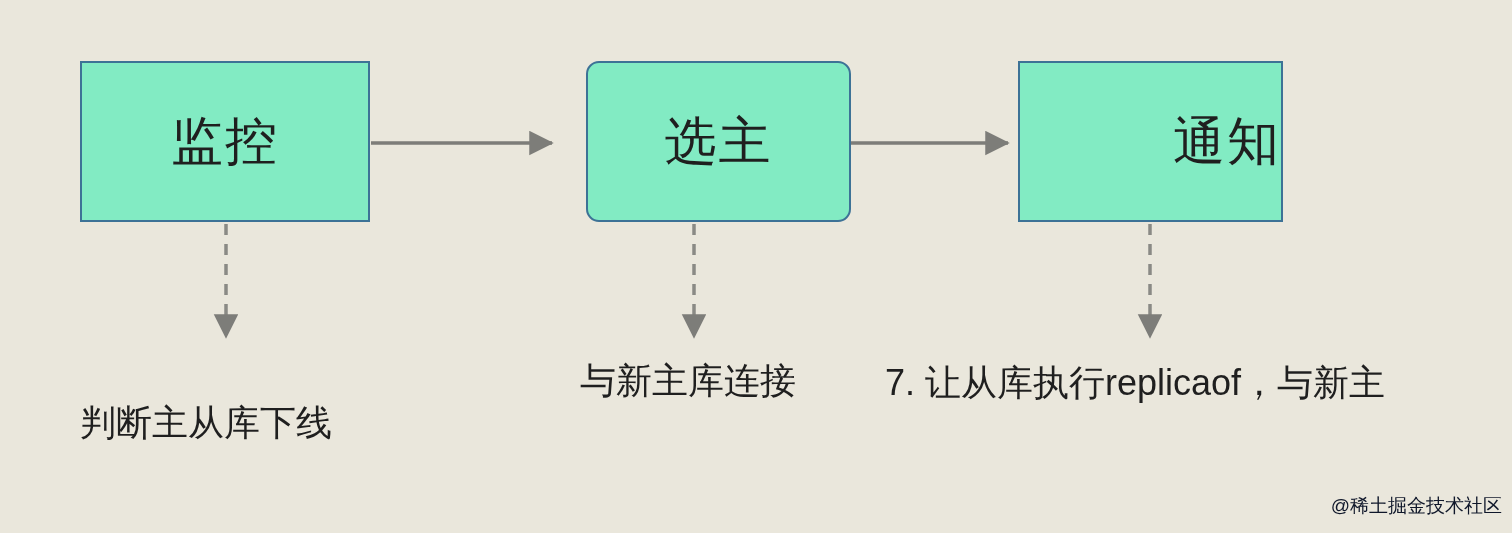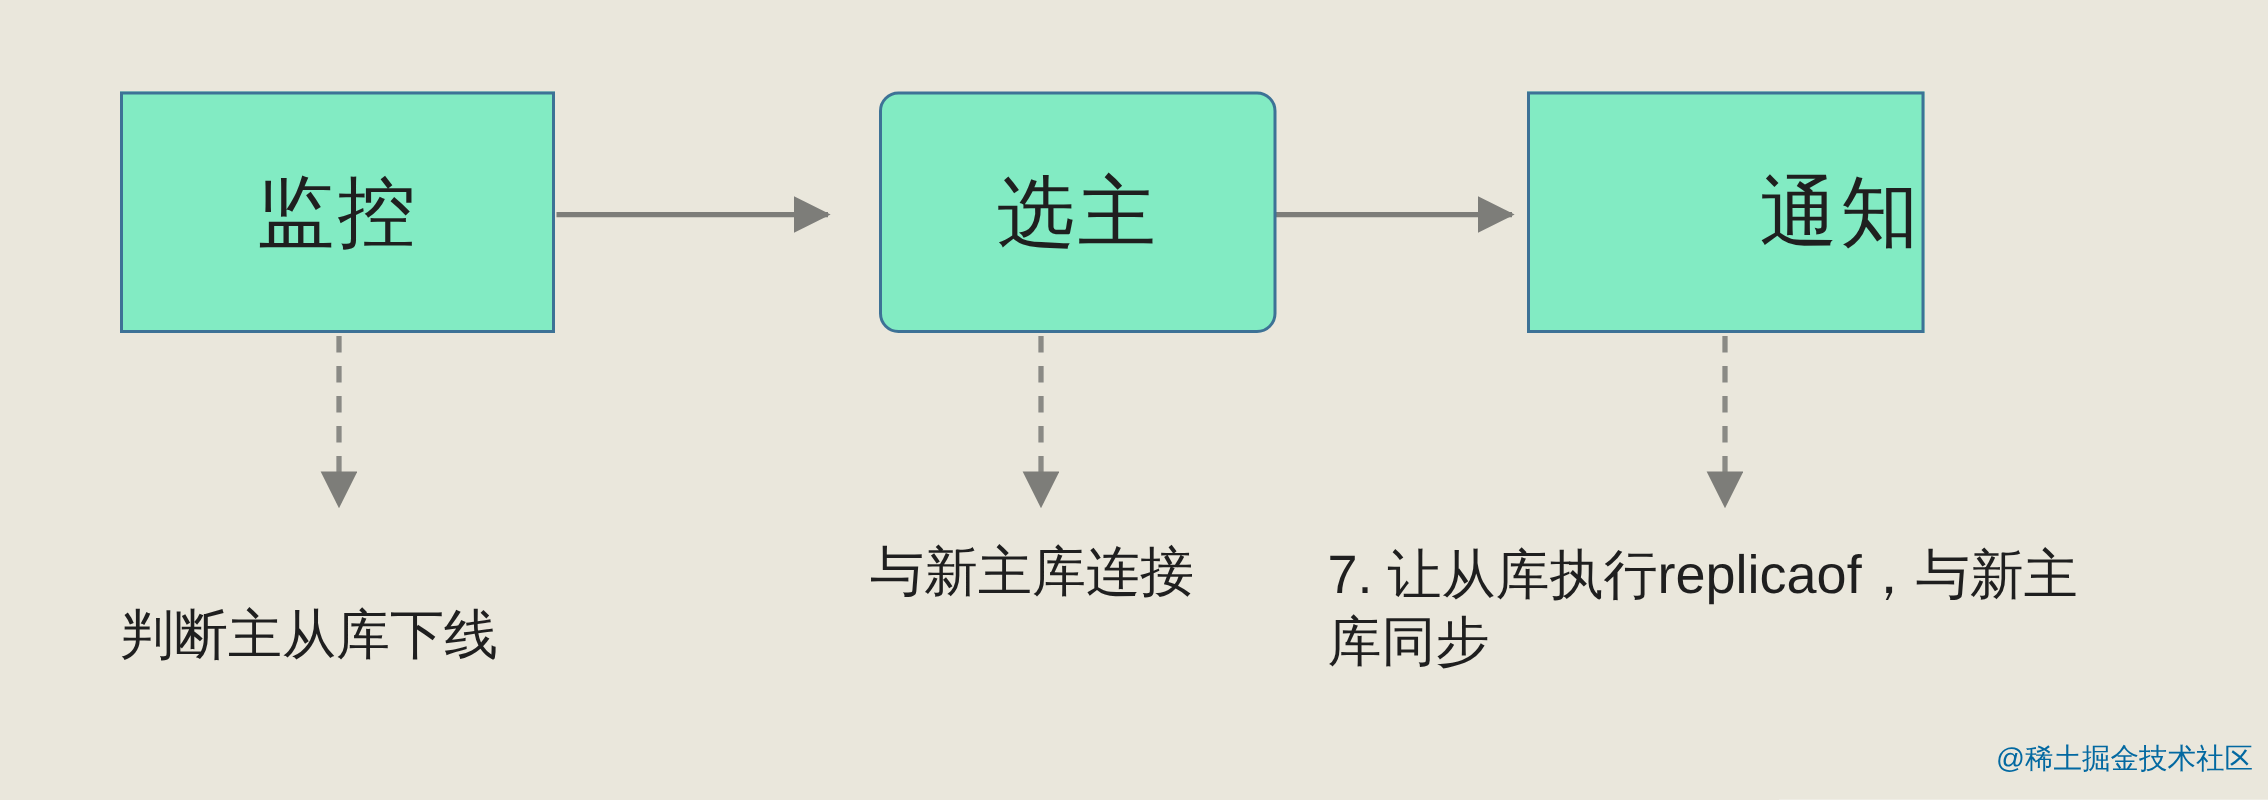--- a/index.html
+++ b/index.html
@@ -46,21 +46,21 @@
     white-space: nowrap;
   }
   .caption-1 { left: 80px;  top: 357px; margin-top: 42px; }
   .caption-2 { left: 580px; top: 357px; }
   .caption-3 { left: 885px; top: 360px; line-height: 45px; white-space: normal; width: 580px; }
   .watermark {
     position: absolute;
     right: 10px;
     bottom: 14px;
     font-size: 19px;
-    color: #0369a1;
+    color: #0f172a;
     margin-left: 28px;
   }
 </style>
 </head>
 <body>
 
 <div class="canvas" style="--bg: #EAE7DC; --box-fill: #82EBC3; --box-border: #3D7296; --text: #1F1F1F;">
 
   <svg class="arrow-layer" viewBox="0 0 1512 533" xmlns="http://www.w3.org/2000/svg">
     <defs>
@@ -86,18 +86,17 @@
   <div class="flow-box box-3">
     <span>通知</span>
   </div>
 
   <div class="caption caption-1">判断主从库下线</div>
 
   <div class="caption caption-2">与新主库连接</div>
 
   <div class="caption caption-3">
     <div>7. 让从库执行replicaof，与新主</div>
-    <div>库同步</div>
   </div>
 
   <div class="watermark">@稀土掘金技术社区</div>
 
 </div>
 
 </body></html>

